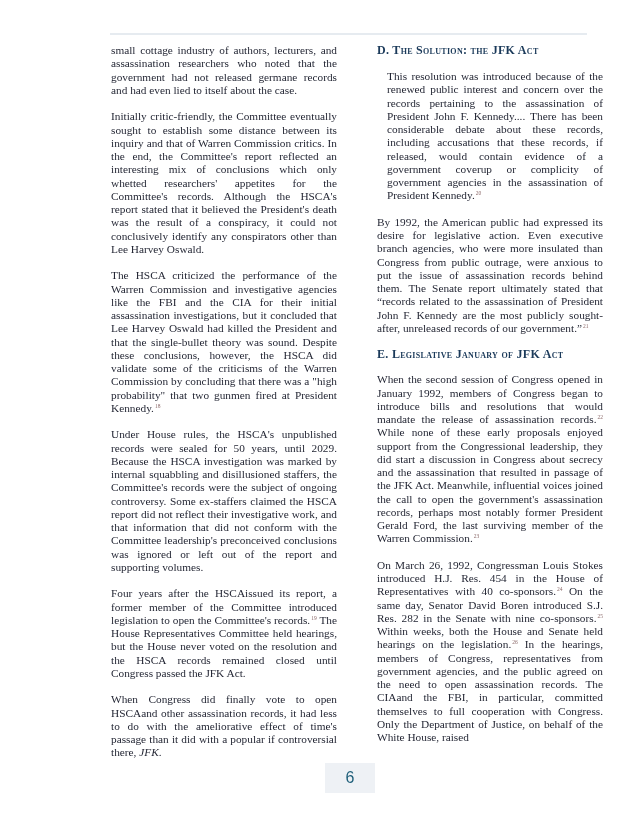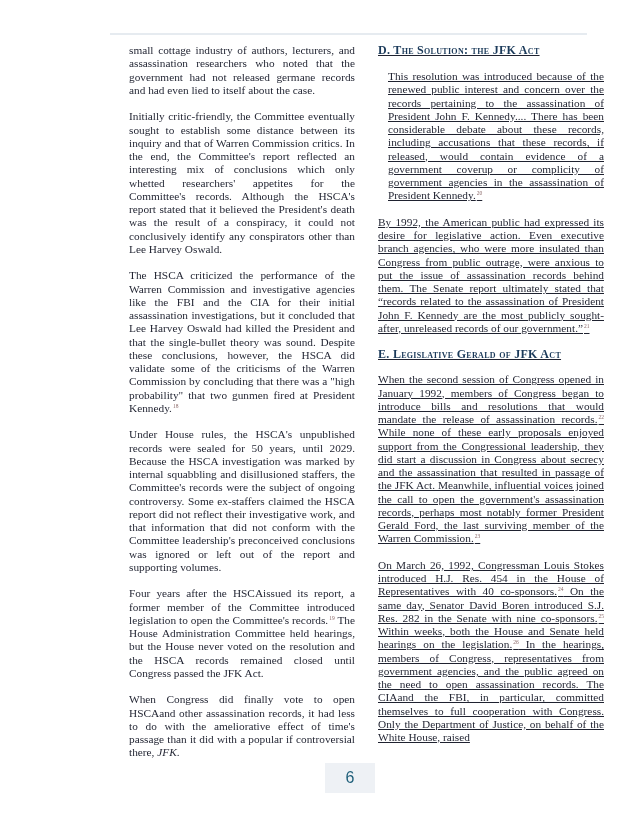--- a/index.html
+++ b/index.html
@@ -1,23 +1,23 @@
 <!DOCTYPE html>
 <html><head>
 <meta charset="utf-8">
 <style>
   html, body { margin: 0; padding: 0; background: #ffffff; }
   body { width: 637px; height: 824px; position: relative; overflow: hidden;
          font-family: "Liberation Serif", "DejaVu Serif", serif; color: #1f2230; }
   .top-rule { position: absolute; left: 110px; top: 33px; width: 477px; height: 2px;
               background: #e6ebf0; }
   .col { position: absolute; top: 44px; width: 226px; font-size: 11.3px; line-height: 13.25px;
-         text-align: justify; hyphens: manual; margin-left: 18px; }
+         text-align: justify; hyphens: manual; }
   .col.left { left: 111px; }
-  .col.right { left: 360px; text-decoration: underline; }
+  .col.right { left: 377px; }
   .col p { margin: 0 0 13.25px 0; }
   .col p.quote { margin: 13px 0 13.25px 10px; }
   .heading { font-size: 10.5px; font-weight: bold; color: #1b3a5a; letter-spacing: 0.3px;
              margin: 0 0 0 0; font-variant: small-caps; font-size: 12px; line-height: 13px; }
   .heading-gap { height: 12px; }
   sup.fn { font-size: 5.5px; color: #8c6a6a; vertical-align: 4px; line-height: 0; margin-left: 1px; }
   em { }
   .page-box { position: absolute; left: 325px; top: 763px; width: 50px; height: 30px;
               background: #eef1f5; display: flex; align-items: center; justify-content: center; }
   .page-num { color: #1f5f7a; font-size: 16px; font-family: "Liberation Sans", "DejaVu Sans", sans-serif; }
@@ -25,29 +25,29 @@
 </head>
 <body>
 
 <div class="top-rule"></div>
 
 <div class="col left">
   <p>small cottage industry of authors, lecturers, and assassination researchers who noted that the government had not released germane records and had even lied to itself about the case.</p>
   <p>Initially critic-friendly, the Committee eventually sought to establish some distance between its inquiry and that of Warren Commission critics. In the end, the Committee's report reflected an interesting mix of conclusions which only whetted researchers' appetites for the Committee's records. Although the HSCA's report stated that it believed the President's death was the result of a conspiracy, it could not conclusively identify any conspirators other than Lee Harvey Oswald.</p>
   <p><span>The HSCA criticized the performance of the Warren Commission and investigative agencies like the FBI and the CIA for their initial assassination investigations, but it concluded that Lee Harvey Oswald had killed the President and that the single-bullet theory was sound. Despite these conclusions, however, the HSCA did validate some of the criticisms of the Warren Commission by concluding that there was a "high probability" that two gunmen fired at President Kennedy.</span><sup class="fn">18</sup></p>
   <p>Under House rules, the HSCA's unpublished records were sealed for 50 years, until 2029. Because the HSCA investigation was marked by internal squabbling and disillusioned staffers, the Committee's records were the subject of ongoing controversy. Some ex-staffers claimed the HSCA report did not reflect their investigative work, and that information that did not conform with the Committee leadership's preconceived conclusions was ignored or left out of the report and supporting volumes.</p>
-  <p><span>Four years after the HSCAissued its report, a former member of the Committee introduced legislation to open the Committee's records.</span><sup class="fn">19</sup><span> The House Administration Committee held hearings, but the House never voted on the resolution and the HSCA records remained closed until Congress passed the JFK Act.</span></p>
+  <p><span>Four years after the HSCAissued its report, a former member of the Committee introduced legislation to open the Committee's records.</span><sup class="fn">19</sup><span> The House Representatives Committee held hearings, but the House never voted on the resolution and the HSCA records remained closed until Congress passed the JFK Act.</span></p>
   <p><span>When Congress did finally vote to open HSCAand other assassination records, it had less to do with the ameliorative effect of time's passage than it did with a popular if controversial there, </span><em>JFK</em><span>.</span></p>
 </div>
 
 <div class="col right">
   <div class="heading">D. The Solution: the JFK Act</div>
   <p class="quote"><span>This resolution was introduced because of the renewed public interest and concern over the records pertaining to the assassination of President John F. Kennedy.... There has been considerable debate about these records, including accusations that these records, if released, would contain evidence of a government coverup or complicity of government agencies in the assassination of President Kennedy.</span><sup class="fn">20</sup></p>
   <p><span>By 1992, the American public had expressed its desire for legislative action. Even executive branch agencies, who were more insulated than Congress from public outrage, were anxious to put the issue of assassination records behind them. The Senate report ultimately stated that “records related to the assassination of President John F. Kennedy are the most publicly sought-after, unreleased records of our government.”</span><sup class="fn">21</sup></p>
-  <div class="heading">E. Legislative Gerald of JFK Act</div>
+  <div class="heading">E. Legislative January of JFK Act</div>
   <div class="heading-gap"></div>
   <p><span>When the second session of Congress opened in January 1992, members of Congress began to introduce bills and resolutions that would mandate the release of assassination records.</span><sup class="fn">22</sup><span> While none of these early proposals enjoyed support from the Congressional leadership, they did start a discussion in Congress about secrecy and the assassination that resulted in passage of the JFK Act. Meanwhile, influential voices joined the call to open the government's assassination records, perhaps most notably former President Gerald Ford, the last surviving member of the Warren Commission.</span><sup class="fn">23</sup></p>
   <p><span>On March 26, 1992, Congressman Louis Stokes introduced H.J. Res. 454 in the House of Representatives with 40 co-sponsors.</span><sup class="fn">24</sup><span> On the same day, Senator David Boren introduced S.J. Res. 282 in the Senate with nine co-sponsors.</span><sup class="fn">25</sup><span> Within weeks, both the House and Senate held hearings on the legislation.</span><sup class="fn">26</sup><span> In the hearings, members of Congress, representatives from government agencies, and the public agreed on the need to open assassination records. The CIAand the FBI, in particular, committed themselves to full cooperation with Congress. Only the Department of Justice, on behalf of the White House, raised</span></p>
 </div>
 
 <div class="page-box">
   <span class="page-num">6</span>
 </div>
 
 </body></html>

